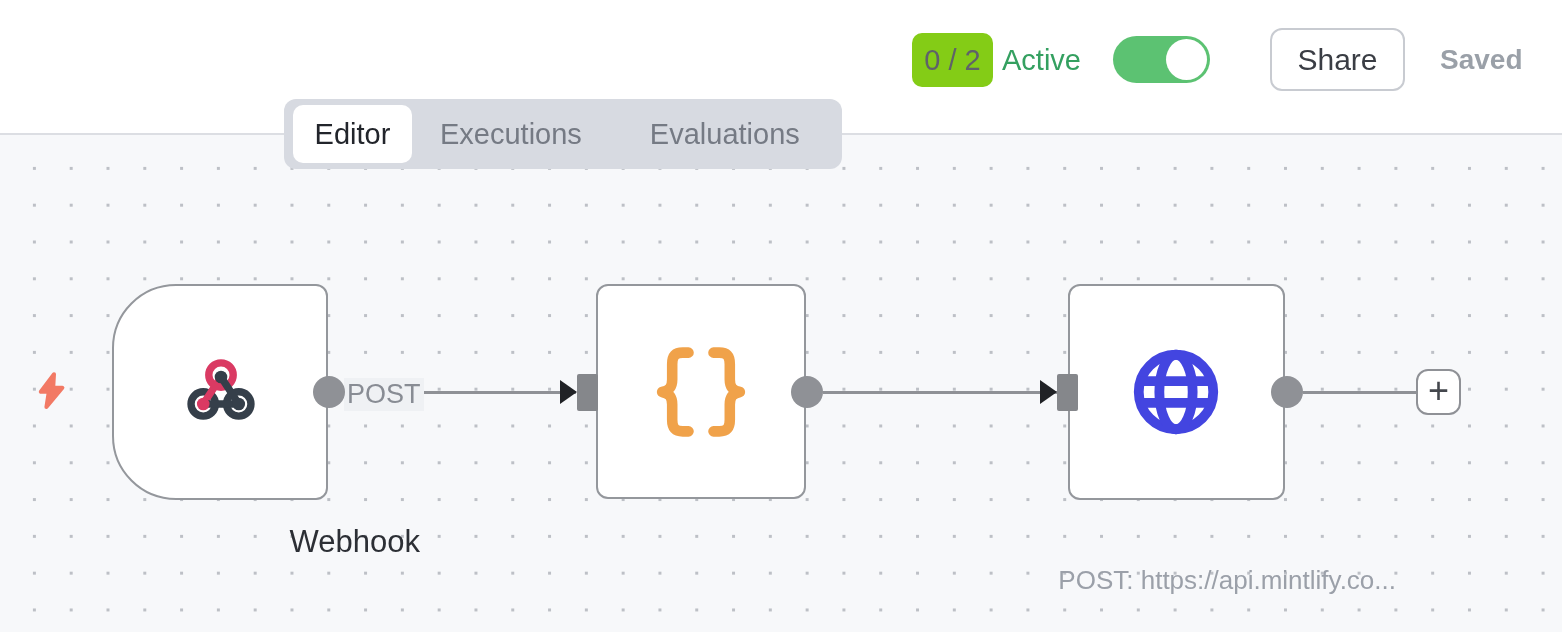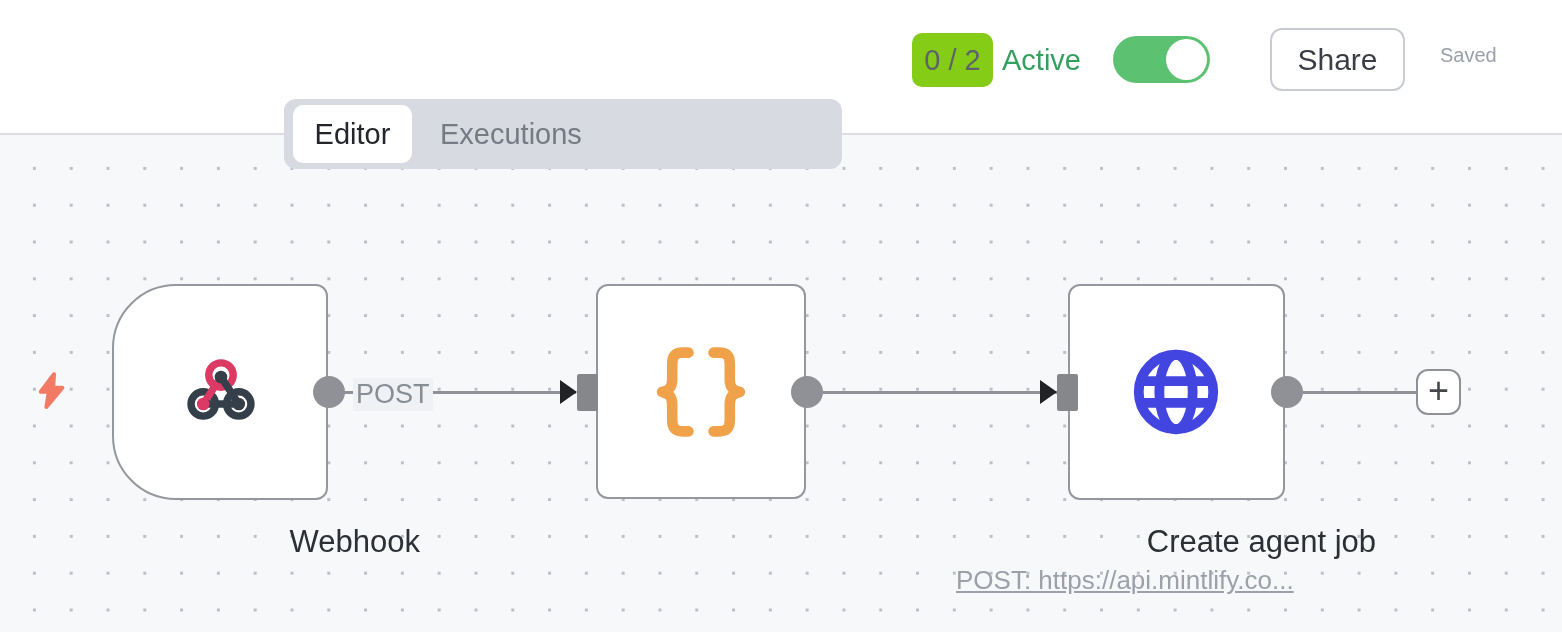--- a/index.html
+++ b/index.html
@@ -17,21 +17,21 @@
             font-size:29px; font-weight:400; }
   .toggle { position:absolute; left:1113px; top:36px; width:97px; height:47px;
             border-radius:24px; background:#5cc272; cursor:pointer; }
   .toggle-knob { position:absolute; right:3px; top:3px; width:41px; height:41px;
             border-radius:50%; background:#ffffff; }
   .share-btn { position:absolute; left:1270px; top:28px; width:135px; height:63px;
             background:#fff; border:2px solid #c8cbd1; border-radius:12px;
             color:#3a3d44; font-size:30px; font-weight:500; text-align:center;
             line-height:59px; cursor:pointer; }
   .saved-label { position:absolute; left:1440px; top:44px; color:#9aa0a8;
-            font-size:20px; font-weight:400; }
+            font-size:28px; font-weight:700; }
 
   
   .tabbar { position:absolute; left:284px; top:99px; width:558px; height:70px;
             background:#d7dae1; border-radius:12px; z-index:20;
             display:flex; align-items:center; padding:0 9px; }
   .tab { font-size:29px; color:#757a84; cursor:pointer; white-space:nowrap;text-align:right; }
   .tab.active { background:#ffffff; border-radius:10px; width:119px; height:58px;
             line-height:58px; text-align:center; color:#22252b; }
   .tab.t2 { margin-left:28px; }
   .tab.t3 { margin-left:68px; }
@@ -51,27 +51,27 @@
 
   .out-dot { position:absolute; width:32px; height:32px; border-radius:50%;
             background:#8f9196; z-index:3; cursor:pointer; }
   .conn-line { position:absolute; height:3px; background:#8f9196; z-index:1; }
   .conn-arrow { position:absolute; width:0; height:0; z-index:2;
             border-left:17px solid #202226; border-top:12px solid transparent;
             border-bottom:12px solid transparent; }
   .in-bar { position:absolute; width:21px; height:37px; background:#85878b;
             border-radius:2px; z-index:3; cursor:pointer; }
   .conn-label { position:absolute; top:378px; font-size:27px; color:#888c94;
-            background:#eff1f4; padding:1px 3px; z-index:2;margin-left:9px; }
+            background:#eff1f4; padding:1px 3px; z-index:2; }
   .conn-label.c1 { left:344px; top:243px; }
 
   .node-label { position:absolute; top:389px; width:400px; text-align:right;
             font-size:31px; font-weight:500; color:#2c2f35; }
   .node-subtitle { position:absolute; top:430px; left:956px; width:440px;
-            text-align:left; font-size:26px; color:#9ba0a9;text-decoration:underline; }
+            text-align:right; font-size:26px; color:#9ba0a9; }
 
   .add-btn { position:absolute; left:1416px; top:234px; width:45px; height:46px;
             background:#fff; border:2.5px solid #8f9196; border-radius:12px;
             text-align:center; line-height:40px; font-size:36px; color:#44474d;
             cursor:pointer; z-index:3; }
   .bolt { position:absolute; left:32px; top:234px; }
 </style>
 </head>
 <body>
 
@@ -83,20 +83,21 @@
     <div class="toggle">
       <div class="toggle-knob"></div>
     </div>
     <div class="share-btn">Share</div>
     <div class="saved-label">Saved</div>
   </div>
 
   <div class="tabbar">
     <div class="tab active t1">Editor</div>
     <div class="tab t2">Executions</div>
+    <div class="tab t3">Evaluations</div>
   </div>
 
   <div class="canvas">
 
     <svg class="bolt" width="40" height="44" viewBox="0 0 100 100">
       <path d="M55 8 L22 52 H42 L36 90 L76 42 H53 Z" stroke-width="10" stroke-linejoin="round" fill="#f27964" stroke="#f27964"></path>
     </svg>
 
     <div class="node node-trigger"></div>
     <svg class="node-icon" style="left:184px; top:219px;" width="74" height="74" viewBox="0 0 100 100">
@@ -140,17 +141,16 @@
         <path d="M14 39 H86" stroke="#4345e0"></path>
         <path d="M14 61 H86" stroke="#4345e0"></path>
       </g>
     </svg>
     <div class="out-dot" style="left:1271px; top:241px;"></div>
 
     <div class="conn-line" style="left:1303px; top:255.5px; width:113px;"></div>
     <div class="add-btn">+</div>
 
     <div class="node-label" style="left:20px;">Webhook</div>
-    <div class="node-label" style="left:976px;">Create agent job</div>
     <div class="node-subtitle">POST: https://api.mintlify.co...</div>
 
   </div>
 </div>
 
 </body></html>

